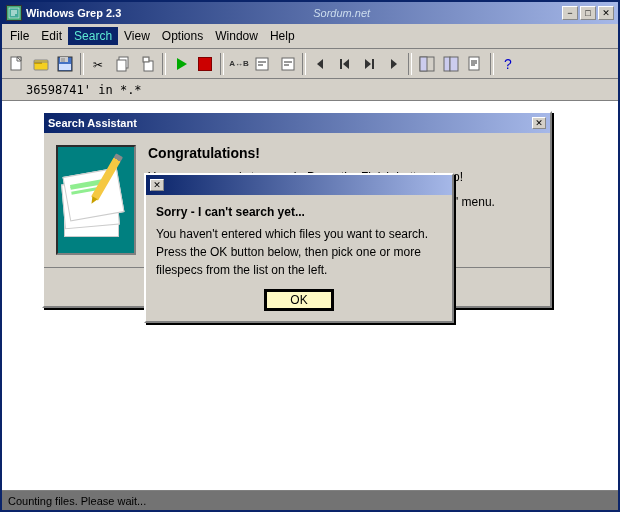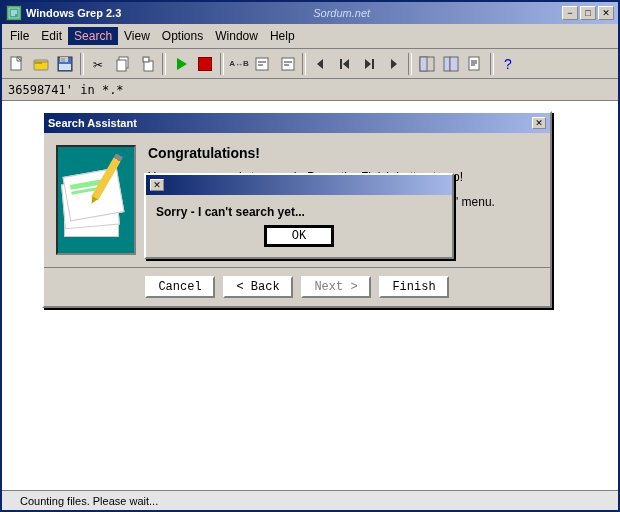--- a/index.html
+++ b/index.html
@@ -77,21 +77,21 @@
       padding: 12px 2px;
       border-bottom: 1px solid #808080;
     }
     .menu-item {
       padding: 2px 6px;
       font-size: 12px;
       cursor: pointer;
     }
     .menu-item.active-menu {
       background: #0a246a;
-      color: #fca5a5;
+      color: #5eead4;
     }
 
     
     .toolbar {
       background: #d4d0c8;
       height: 30px;
       display: flex;
       align-items: center;
       padding: 2px 4px;
       gap: 2px;
@@ -128,21 +128,21 @@
       line-height: 1;
       text-align: center;
     }
 
     
     .address-bar {
       background: #d4d0c8;
       height: 22px;
       display: flex;
       align-items: center;
-      padding: 2px 6px;
+      padding: 2px 24px;
       border-bottom: 1px solid #808080;
       font-size: 12px;
     }
     .address-text {
       font-family: monospace;
       font-size: 12px;
     }
 
     
     .col-headers {
@@ -166,25 +166,25 @@
     .col-header:first-child { width: 110px; }
     .col-header:nth-child(2) { width: 30px; }
     .col-header:nth-child(3) { width: 80px; }
     .col-header:nth-child(4) { width: 130px; }
     .col-header:nth-child(5) { width: 60px; }
     .col-header:nth-child(6) { width: 50px; }
     .col-header:last-child { flex: 1; border-right: none; }
 
     
     .status-bar {
-      background: #e5e5e5;
+      background: #737373;
       height: 20px;
       display: flex;
       align-items: center;
-      padding: 0 18px;
+      padding: 0 6px;
       border-top: 1px solid #808080;
       font-size: 11px;
       position: absolute;
       bottom: 0;
       left: 0;
       right: 0;
     }
 
     
     .main-window {
@@ -316,30 +316,30 @@
     }
     .error-buttons {
       display: flex;
       justify-content: center;
     }
 
     
     .win-btn {
       min-width: 70px;
       height: 22px;
-      background: #ffffff;
+      background: #fef9c3;
       border: 2px solid;
       border-color: #fff #808080 #808080 #fff;
       padding: 0 8px;
       font-size: 12px;
       cursor: pointer;
       display: inline-flex;
       align-items: center;
       justify-content: center;
-      font-family: Liberation Mono, monospace;
+      font-family: Liberation Sans, sans-serif;
     }
     .win-btn.default-btn {
       border: 3px solid #000;
       border-color: #000;
       outline: 2px solid #d4d0c8;
     }
     .win-btn:disabled {
       color: #808080;
       cursor: default;
     }
@@ -615,20 +615,21 @@
         <button class="win-btn" disabled="">Next &gt;</button>
         <button class="win-btn">Finish</button>
       </div>
 
       <div class="error-dialog">
         <div class="error-title-bar">
           <button class="dialog-close-btn">✕</button>
         </div>
         <div class="error-body">
           <div class="error-header">Sorry - I can't search yet...</div>
+          <div class="error-text">You haven't entered which files you want to search. Press the OK button below, then pick one or more filespecs from the list on the left.</div>
           <div class="error-buttons">
             <button class="win-btn default-btn">OK</button>
           </div>
         </div>
       </div>
     </div>
 
   </div>
 
   <div class="status-bar">

